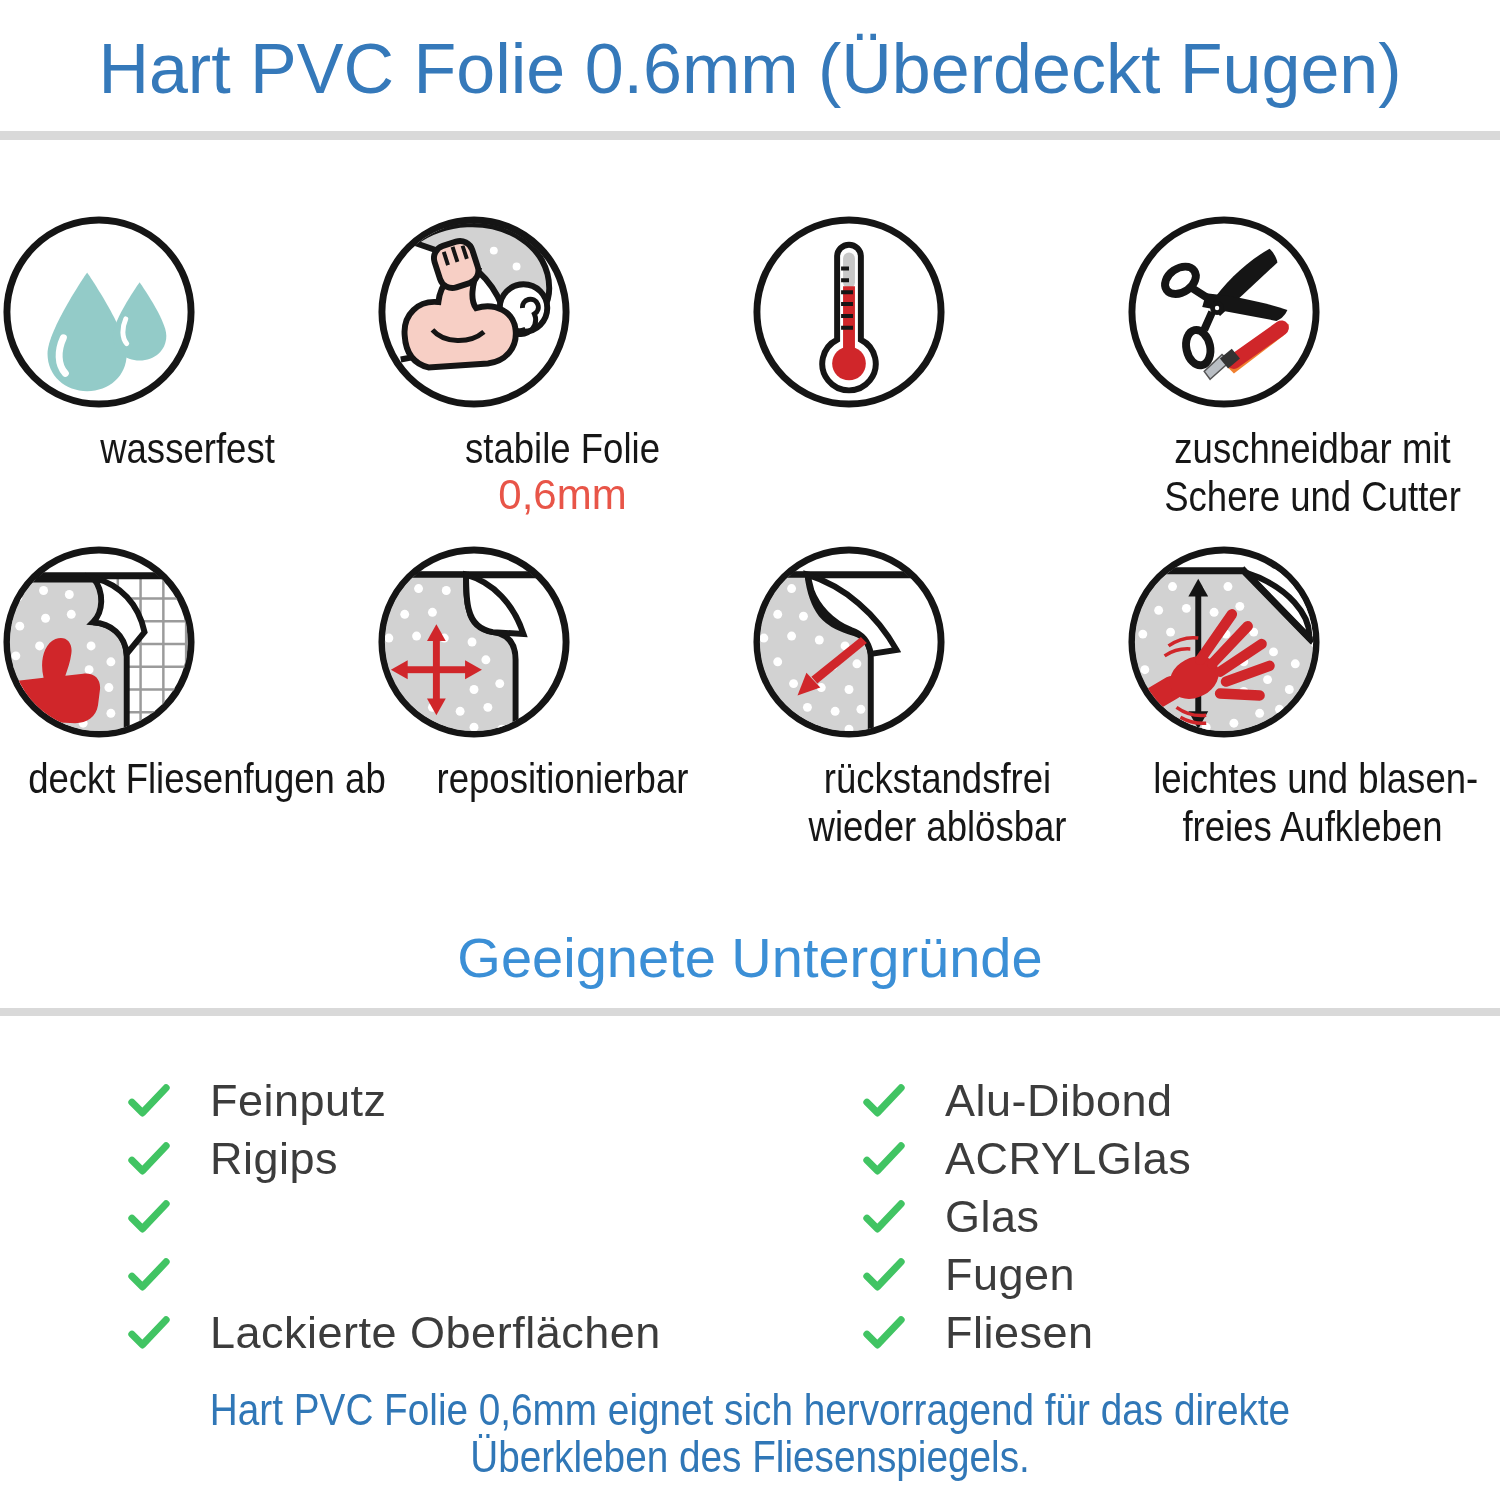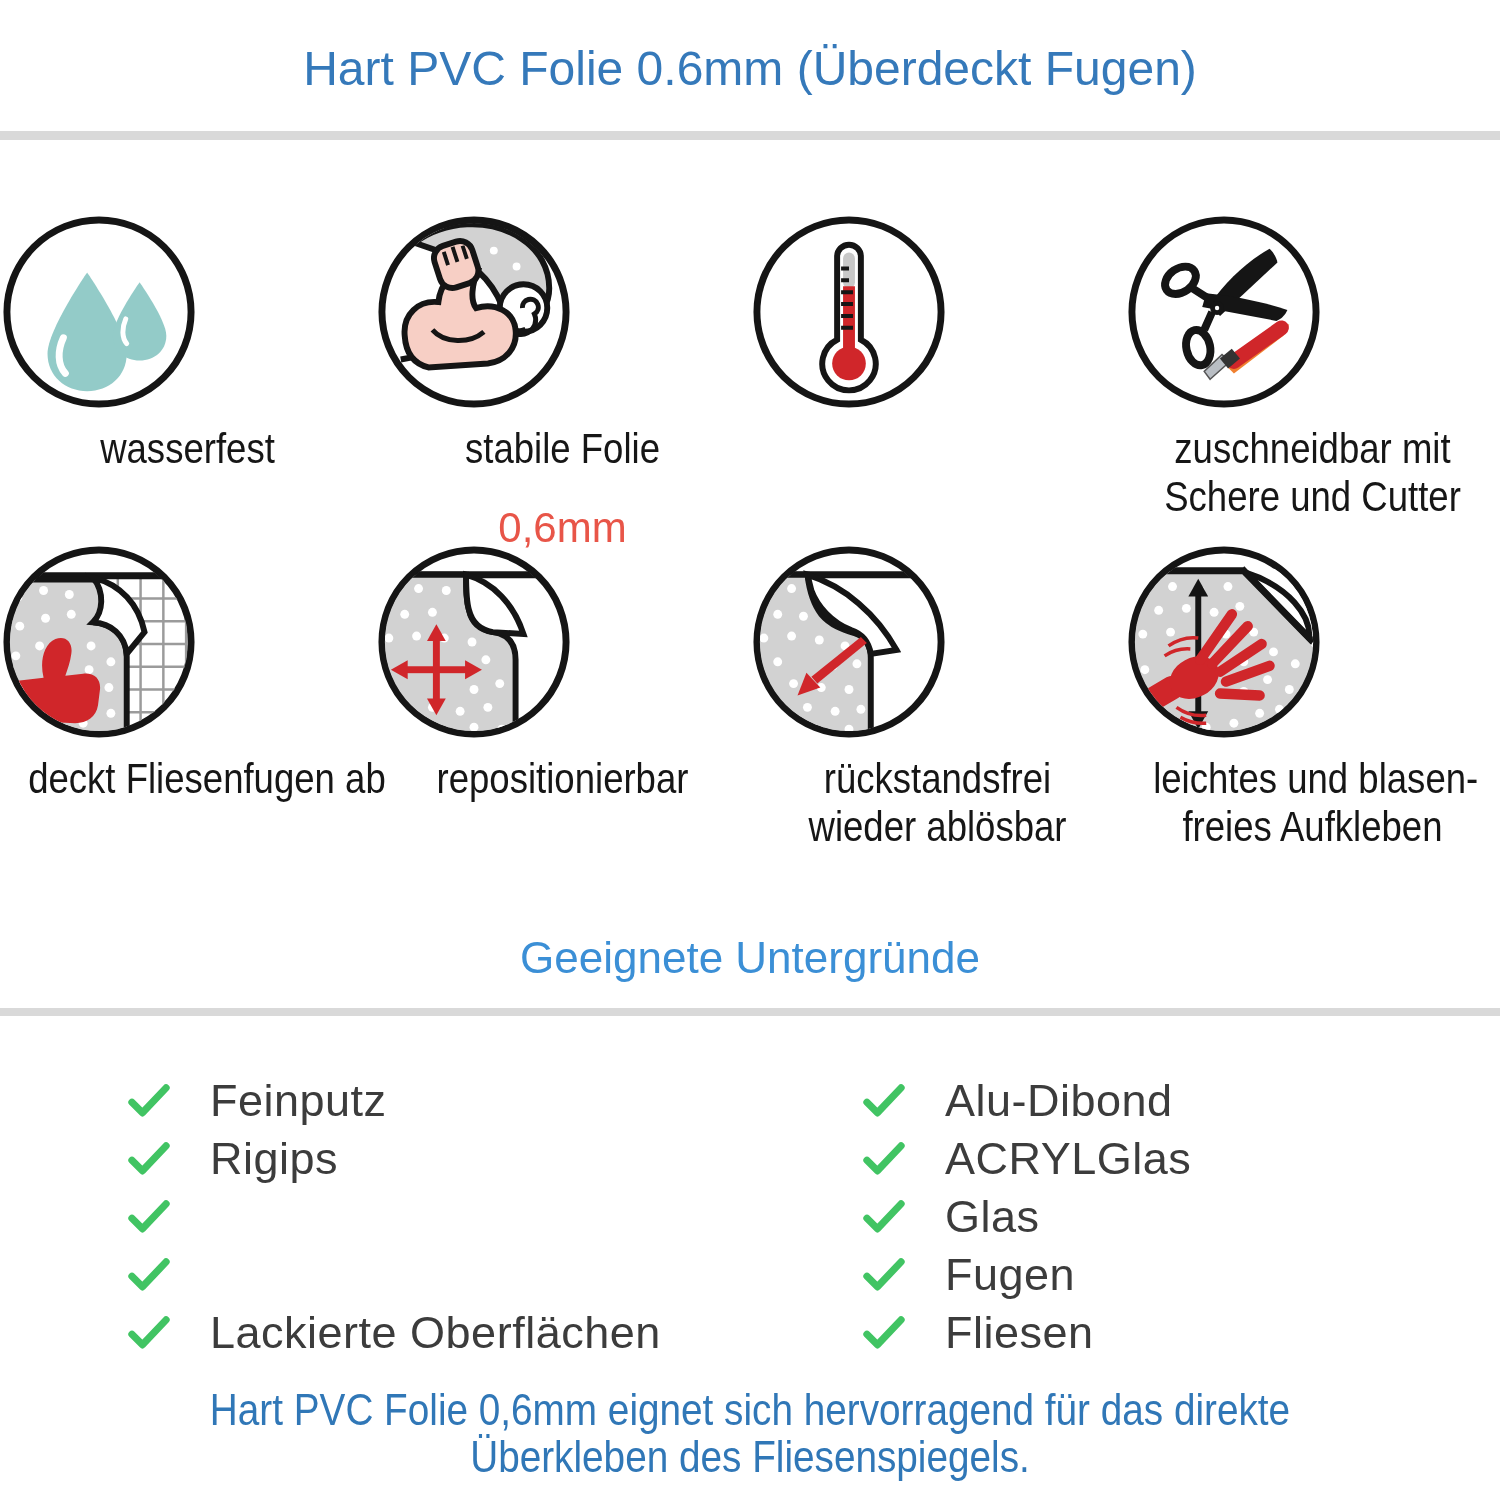--- a/index.html
+++ b/index.html
@@ -1,36 +1,36 @@
 <!DOCTYPE html>
 <html style="--title_blue: #3579ba; --section_blue: #3b8fd6; --footer_blue: #3077b7; --divider_gray: #d9d9d9; --caption_black: #161616; --list_text_gray: #3c3c3c; --check_green: #41c463; --accent_red: #d0262a; --subcaption_red: #e85548; --drop_teal: #93cbc8; --foil_gray: #d2d2d2; --tile_grid_gray: #9b9b9b; --skin_pink: #f7cfc5; --outline_black: #151515; --thermometer_gray: #c8c8c8; --cutter_orange: #f08030;"><head>
 <meta charset="utf-8">
 <style>
   html,body{margin:0;padding:0;background:#fff;}
   body{width:1500px;height:1500px;position:relative;overflow:hidden;
        font-family:"Liberation Sans",sans-serif;}
   .abs{position:absolute;}
   #page-title{top:34px;left:0;width:1500px;text-align:center;
-    font-size:48px;line-height:70px;color:var(--title_blue);white-space:nowrap;}
+    font-size:70px;line-height:70px;color:var(--title_blue);white-space:nowrap;}
   .divider{left:0;width:1500px;background:var(--divider_gray);}
   #divider-top{top:131px;height:9px;}
   #divider-mid{top:1008px;height:8px;}
   .frow{position:absolute;left:0;width:1500px;display:flex;}
   #feature-row-1{top:213px;}
   #feature-row-2{top:543px;}
   .fcell{width:375px;display:flex;flex-direction:column;align-items:flex-start;}
   .circ{width:198px;height:198px;}
   .circ svg{width:198px;height:198px;display:block;}
   .cap{margin-top:13px;width:375px;text-align:center;color:var(--caption_black);
        font-size:43px;}
   .cline{display:block;line-height:48px;white-space:nowrap;
          transform:scaleX(.85);transform-origin:50% 50%;}
-  .subline{display:block;line-height:46px;font-size:42px;color:var(--subcaption_red);margin-top:33px;}
+  .subline{display:block;line-height:46px;font-size:42px;color:var(--subcaption_red);}
   #section-heading{top:926px;left:0;width:1500px;text-align:center;
-    font-size:44px;line-height:64px;color:var(--section_blue);}
+    font-size:56px;line-height:64px;color:var(--section_blue);}
   .listcol{position:absolute;top:1072px;}
   #substrate-col-left{left:128px;}
   #substrate-col-right{left:863px;}
   .litem{height:58px;display:flex;align-items:center;}
   .check{width:42px;height:36px;margin-right:40px;flex:0 0 auto;}
   .check svg{width:42px;height:36px;display:block;}
   .ltext{font-size:45px;color:var(--list_text_gray);letter-spacing:.5px;white-space:nowrap;}
   #footer-note{top:1386px;left:0;width:1500px;text-align:center;
     font-size:44px;color:var(--footer_blue);}
   .fline{display:block;line-height:47px;white-space:nowrap;

